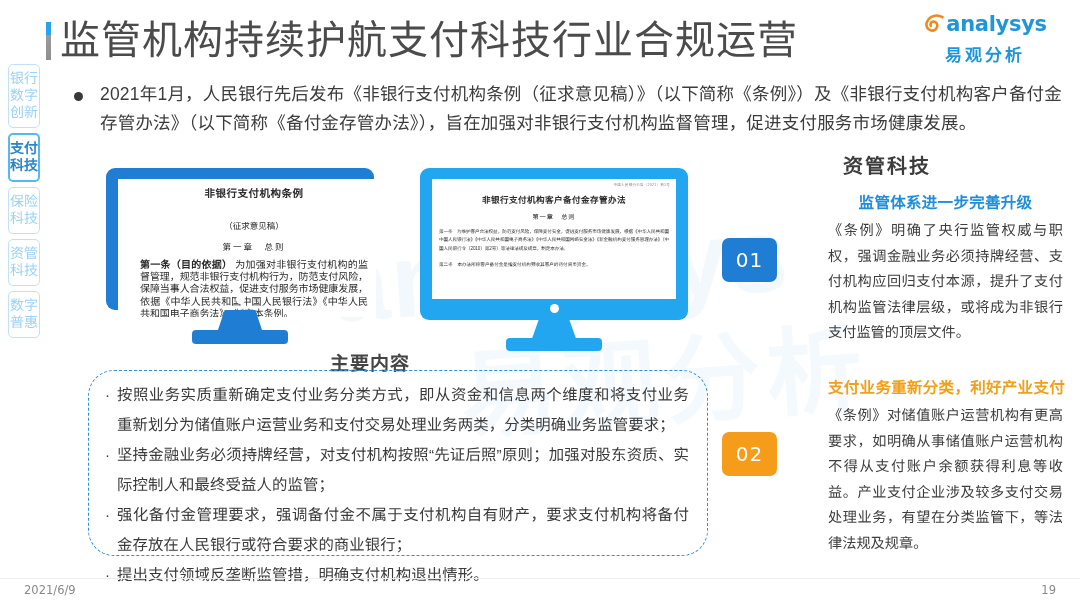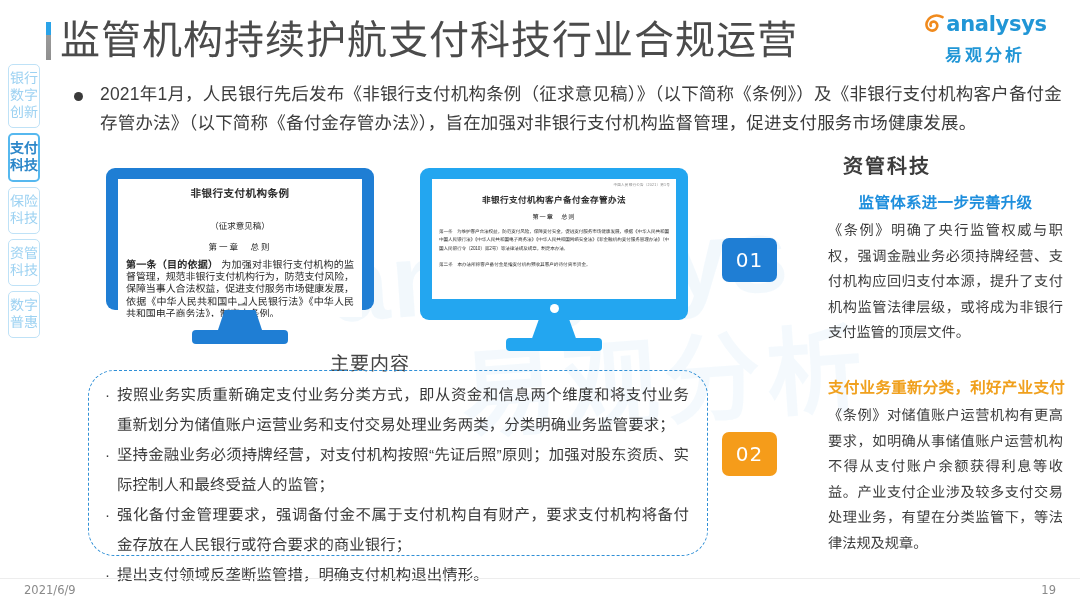--- a/index.html
+++ b/index.html
@@ -72,21 +72,21 @@
   .monitor{position:absolute;}
   .mon-body{border-radius:9px;position:relative;}
   .mon-screen{position:absolute;background:#fff;overflow:hidden;}
   .mon-dot{position:absolute;border-radius:50%;background:#fff;}
   .mon-neck{position:absolute;background:inherit;}
   .mon-base{position:absolute;border-radius:4px;}
 
   
   #monitor-1{left:106px;top:168px;width:268px;height:182px;}
   #monitor-1 .mon-body{width:268px;height:142px;background:#1f7ed4;}
-  #monitor-1 .mon-screen{left:12px;top:11px;width:244px;height:138px;}
+  #monitor-1 .mon-screen{left:12px;top:11px;width:244px;height:138px;padding-left:14px;}
   #monitor-1 .mon-dot{left:130px;top:127px;width:9px;height:9px;}
   #monitor-1 .mon-neck{left:110px;top:142px;width:48px;height:26px;background:#1f7ed4;
     clip-path:polygon(18% 0,82% 0,100% 100%,0 100%);}
   #monitor-1 .mon-base{left:86px;top:162px;width:96px;height:14px;background:#1f7ed4;}
 
   
   #monitor-2{left:420px;top:168px;width:268px;height:182px;}
   #monitor-2 .mon-body{width:268px;height:152px;background:#23a6f0;}
   #monitor-2 .mon-screen{left:12px;top:11px;width:244px;height:120px;}
   #monitor-2 .mon-dot{left:130px;top:136px;width:9px;height:9px;}
@@ -107,21 +107,21 @@
   .doc2{padding:5px 7px 0;color:#2a2a2a;position:relative;}
   .doc2 .d-stamp{position:absolute;right:6px;top:3px;font-size:3.6px;color:#888;letter-spacing:.2px;}
   .doc2 .d-title{text-align:center;font-size:8.6px;font-weight:700;margin-top:9px;letter-spacing:.4px;}
   .doc2 .d-chap{text-align:center;font-size:6.2px;margin-top:7px;letter-spacing:1px;}
   .doc2 .d-body{font-size:4.6px;line-height:8.4px;margin-top:7px;text-align:justify;
     letter-spacing:-.1px;color:#333;}
   .doc2 .d-body2{font-size:4.6px;line-height:8.4px;margin-top:8px;color:#333;}
 
   
   .main-label{position:absolute;left:330px;top:348px;font-size:19px;
-    font-weight:400;color:#444;letter-spacing:1px;}
+    font-weight:700;color:#444;letter-spacing:1px;}
 
   
   .dashed-box{
     position:absolute;left:88px;top:370px;width:620px;height:186px;
     border:1.7px dashed #2f8fd6;border-radius:26px;box-sizing:border-box;
     padding:9px 18px 0 16px;
   }
   .dash-item{display:flex;margin-bottom:1px;}
   .dash-bullet{flex:0 0 auto;width:12px;font-size:15px;color:#3c3c3c;line-height:29.5px;}
   .dash-text{font-size:15.4px;line-height:29.5px;color:#3a3a3a;text-align:justify;

